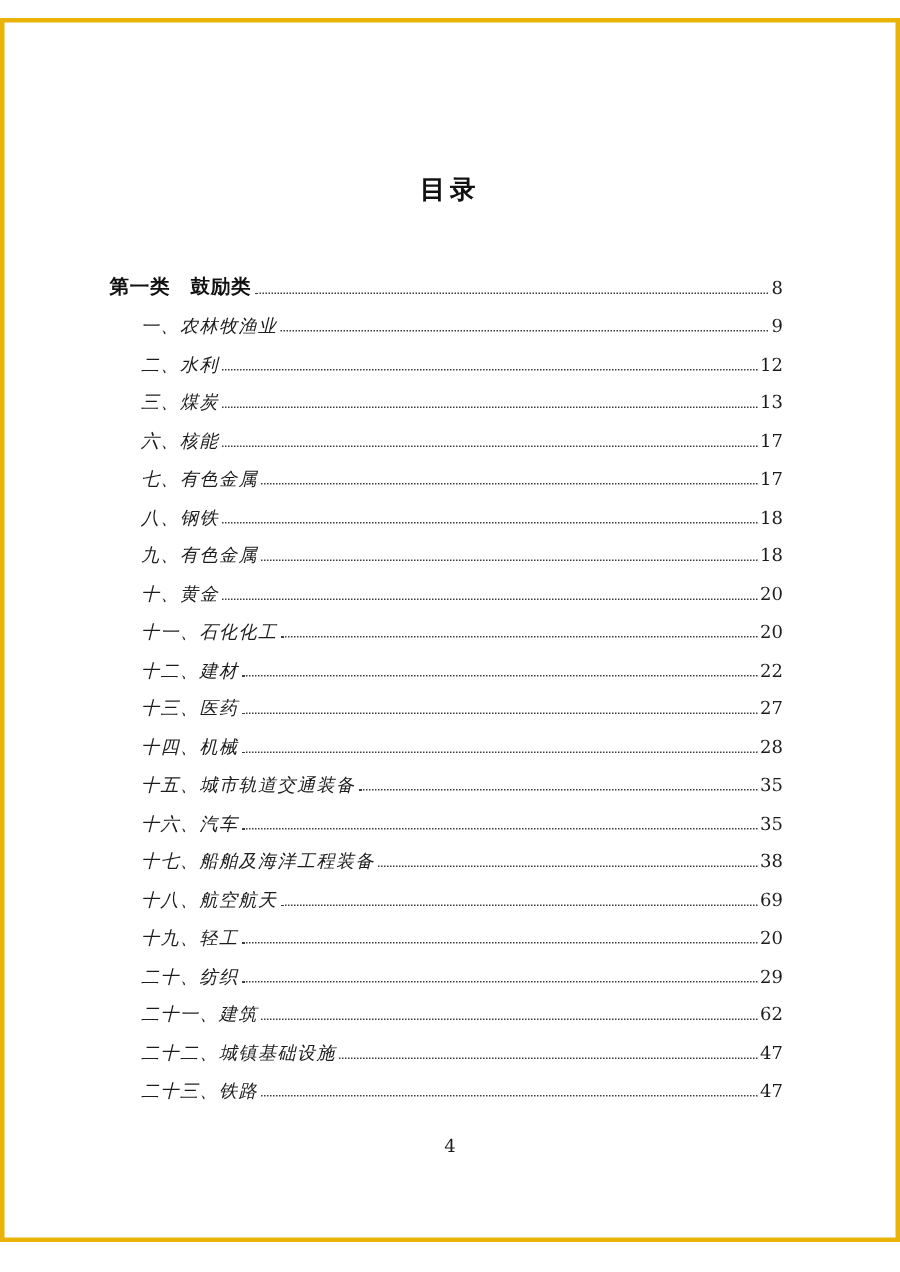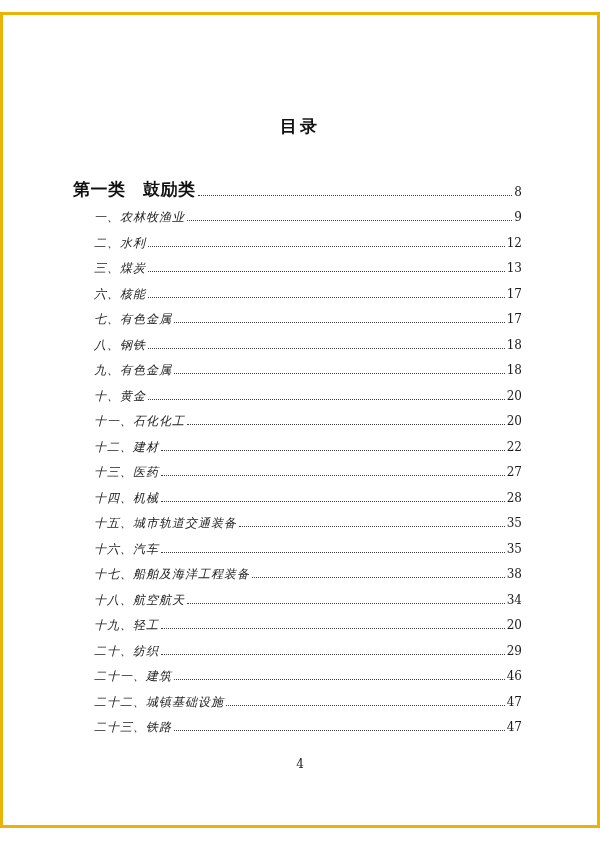--- a/index.html
+++ b/index.html
@@ -32,21 +32,21 @@
     display: flex;
     align-items: flex-end;
     height: 25.5px;
     font-size: 12px;
     line-height: 1.15;
   }
   .toc-row.level-1 .label {
     font-family: "DejaVu Sans", "Liberation Sans", sans-serif;
     font-weight: 700;
     font-style: normal;
-    font-size: 17px;
+    font-size: 13px;
     color: #111111;
     letter-spacing: 0.5px;
   }
   .toc-row.level-2 { padding-left: 21px; align-items: flex-end; }
   .toc-row.level-2 .label {
     font-family: "DejaVu Serif", "Liberation Serif", serif;
     font-style: italic;          
     letter-spacing: 1px;
     color: #1c1c1c;
   }
@@ -159,36 +159,36 @@
     <span class="pagenum">35</span>
   </div>
       <div class="toc-row level-2">
     <span class="label">十七、船舶及海洋工程装备</span>
     <span class="dots"></span>
     <span class="pagenum">38</span>
   </div>
       <div class="toc-row level-2">
     <span class="label">十八、航空航天</span>
     <span class="dots"></span>
-    <span class="pagenum">34</span>
+    <span class="pagenum">69</span>
   </div>
       <div class="toc-row level-2">
     <span class="label">十九、轻工</span>
     <span class="dots"></span>
     <span class="pagenum">20</span>
   </div>
       <div class="toc-row level-2">
     <span class="label">二十、纺织</span>
     <span class="dots"></span>
     <span class="pagenum">29</span>
   </div>
       <div class="toc-row level-2">
     <span class="label">二十一、建筑</span>
     <span class="dots"></span>
-    <span class="pagenum">46</span>
+    <span class="pagenum">62</span>
   </div>
       <div class="toc-row level-2">
     <span class="label">二十二、城镇基础设施</span>
     <span class="dots"></span>
     <span class="pagenum">47</span>
   </div>
       <div class="toc-row level-2">
     <span class="label">二十三、铁路</span>
     <span class="dots"></span>
     <span class="pagenum">47</span>

